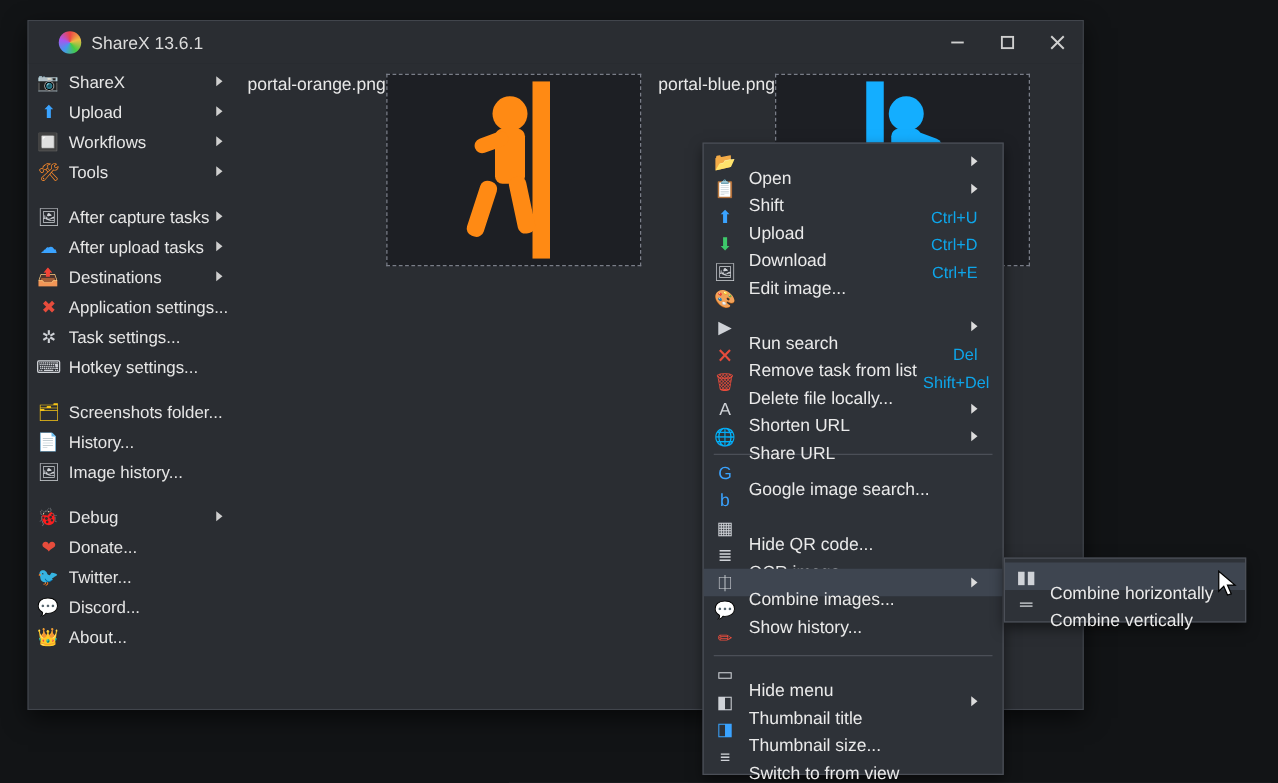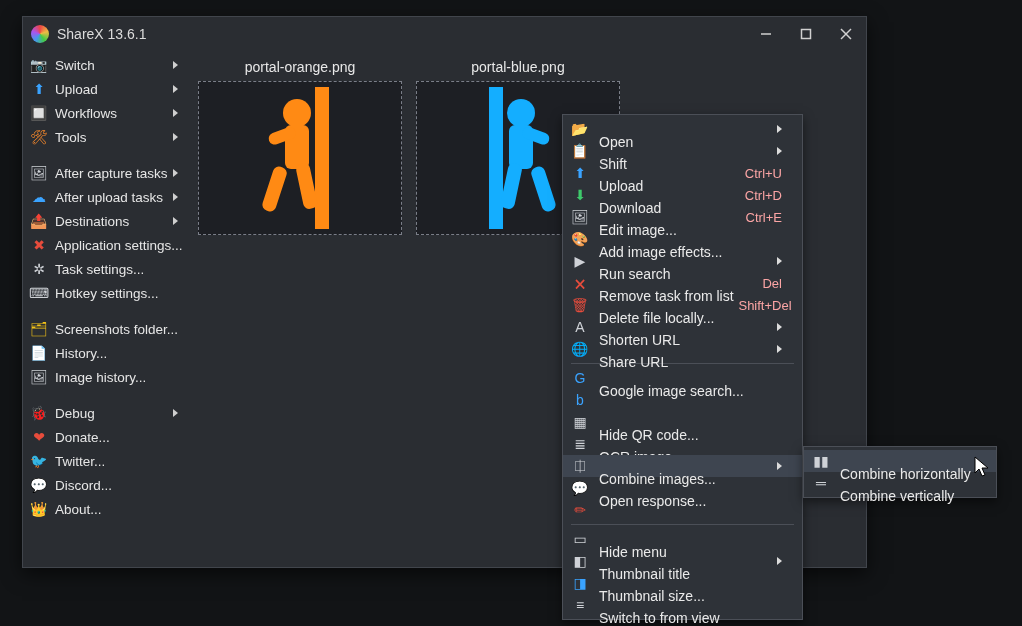--- a/index.html
+++ b/index.html
@@ -17,21 +17,21 @@
     width: 843px; height: 550px;
     background: #2a2d32;
     border: 1px solid #41454c;
     box-shadow: 0 6px 18px rgba(0,0,0,.6);
     display: flex; flex-direction: column;
   }
   
   .titlebar {
     height: 34px;
     display: flex; align-items: center;
-    padding-left: 8px;
+    padding-left: 24px;
     background: #2a2d32;
     color: #dcdcdc;
   }
   .titlebar .logo {
     width: 18px; height: 18px;
     border-radius: 50%;
     background: conic-gradient(#e44, #eb4, #4c4, #49e, #a5e, #e44);
     margin-right: 8px; flex: 0 0 auto;
   }
   .titlebar .title { flex: 0 0 auto; font-size: 14px; }
@@ -77,21 +77,21 @@
   .side-sep { height: 12px; }
 
   
   .content {
     flex: 1 1 auto;
     background: #2a2d32;
     padding: 8px 10px;
     display: flex; align-items: flex-start;
   }
   .thumb {
-    display: flex; flex-direction: column; align-items: center;
+    display: flex; flex-direction: row; 
     margin-right: 14px;
   }
   .thumb-label {
     color: #e8e8e8; font-size: 14px; margin-bottom: 6px;
   }
   .thumb-img {
     width: 202px; height: 152px;
     background: #1d1f24;
     border: 1px dashed #7a7e88;
     display: flex; align-items: center; justify-content: center;
@@ -114,21 +114,21 @@
     padding: 0 20px 0 8px;
     position: relative;
   }
   .menu-item.highlight { background: #3e4550; }
   .menu-icon {
     width: 18px; height: 18px; margin-right: 10px;
     display: inline-flex; align-items: center; justify-content: center;
     font-size: 14px; line-height: 1;
   }
   .menu-label { flex: 1 1 auto; white-space: nowrap; margin-top: 25px; }
-  .menu-shortcut { color: #fca5a5; margin-left: 24px; font-size: 13px; }
+  .menu-shortcut { color: #0ea5e9; margin-left: 24px; font-size: 13px; }
   .menu-arrow {
     margin-left: 12px;
     width: 0;height:0;border-left:5px solid #dcdcdc;border-top:4px solid transparent;border-bottom:4px solid transparent;
   }
   .menu-sep {
     height: 1px; background: #4b4f57; margin: 3px 8px;
   }
 
   
   .cursor {
@@ -170,21 +170,21 @@
           <line x1="1" y1="1" x2="11" y2="11"></line>
           <line x1="11" y1="1" x2="1" y2="11"></line>
         </svg>
     </div>
   </div>
 
   <div class="body">
     <div class="sidebar" id="sidebar">
         <div class="sidebar-item">
           <span class="side-icon c-gray">📷</span>
-          <span>Switch</span>
+          <span>ShareX</span>
           <span class="arrow"></span>
         </div>
         <div class="sidebar-item">
           <span class="side-icon c-blue">⬆</span>
           <span>Upload</span>
           <span class="arrow"></span>
         </div>
         <div class="sidebar-item">
           <span class="side-icon c-gray">🔲</span>
           <span>Workflows</span>
@@ -316,21 +316,20 @@
       <span class="menu-label">Download</span>
       <span class="menu-shortcut">Ctrl+D</span>
     </div>
     <div class="menu-item">
       <span class="menu-icon c-gray">🖼</span>
       <span class="menu-label">Edit image...</span>
       <span class="menu-shortcut">Ctrl+E</span>
     </div>
     <div class="menu-item">
       <span class="menu-icon c-gray">🎨</span>
-      <span class="menu-label">Add image effects...</span>
     </div>
     <div class="menu-item">
       <span class="menu-icon c-gray">▶</span>
       <span class="menu-label">Run search</span>
       <span class="menu-arrow"></span>
     </div>
     <div class="menu-item">
       <span class="menu-icon c-red">🗙</span>
       <span class="menu-label">Remove task from list</span>
       <span class="menu-shortcut">Del</span>
@@ -366,21 +365,21 @@
       <span class="menu-icon c-gray">≣</span>
       <span class="menu-label">OCR image...</span>
     </div>
     <div class="menu-item highlight">
       <span class="menu-icon c-gray">⎅</span>
       <span class="menu-label">Combine images...</span>
       <span class="menu-arrow"></span>
     </div>
     <div class="menu-item">
       <span class="menu-icon c-blue">💬</span>
-      <span class="menu-label">Open response...</span>
+      <span class="menu-label">Show history...</span>
     </div>
     <div class="menu-item">
       <span class="menu-icon c-red">✏</span>
     </div>
     <div class="menu-sep"></div>
     <div class="menu-item">
       <span class="menu-icon c-gray">▭</span>
       <span class="menu-label">Hide menu</span>
     </div>
     <div class="menu-item">

